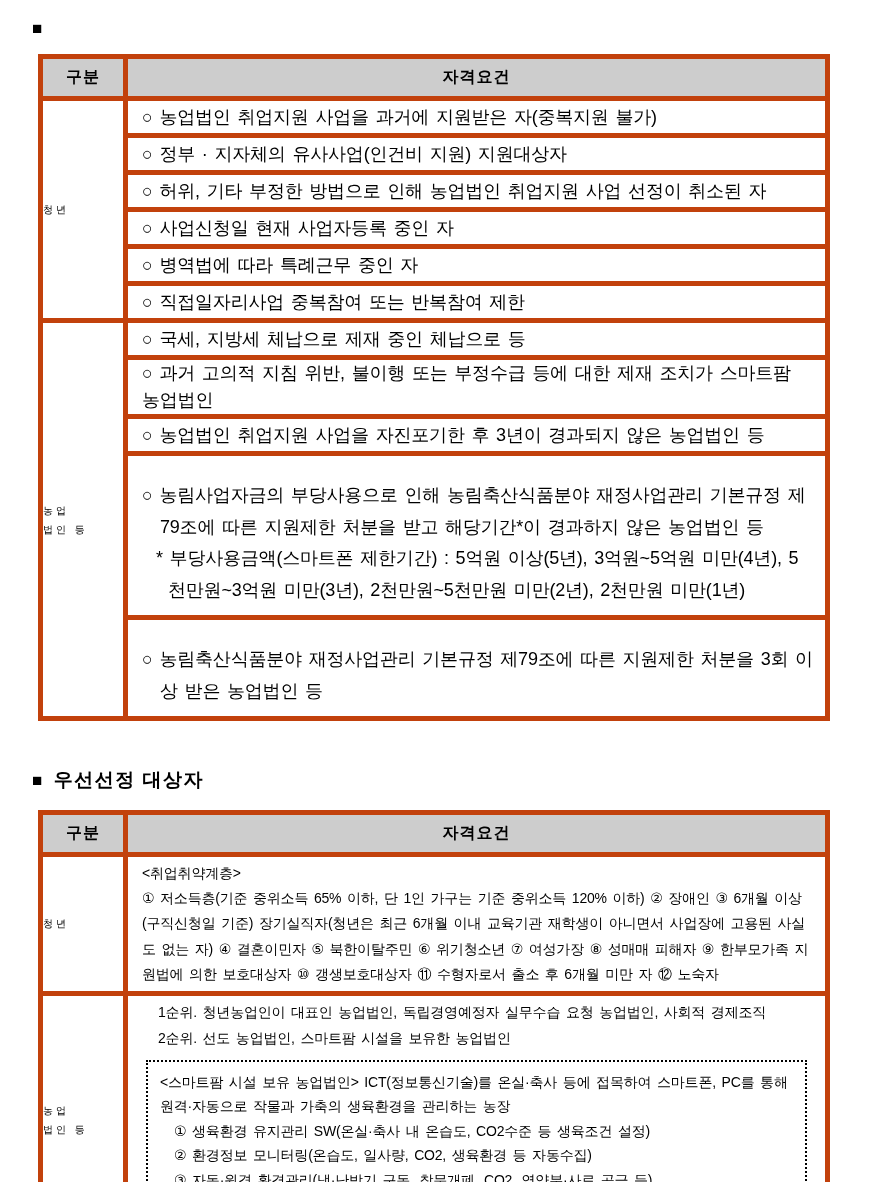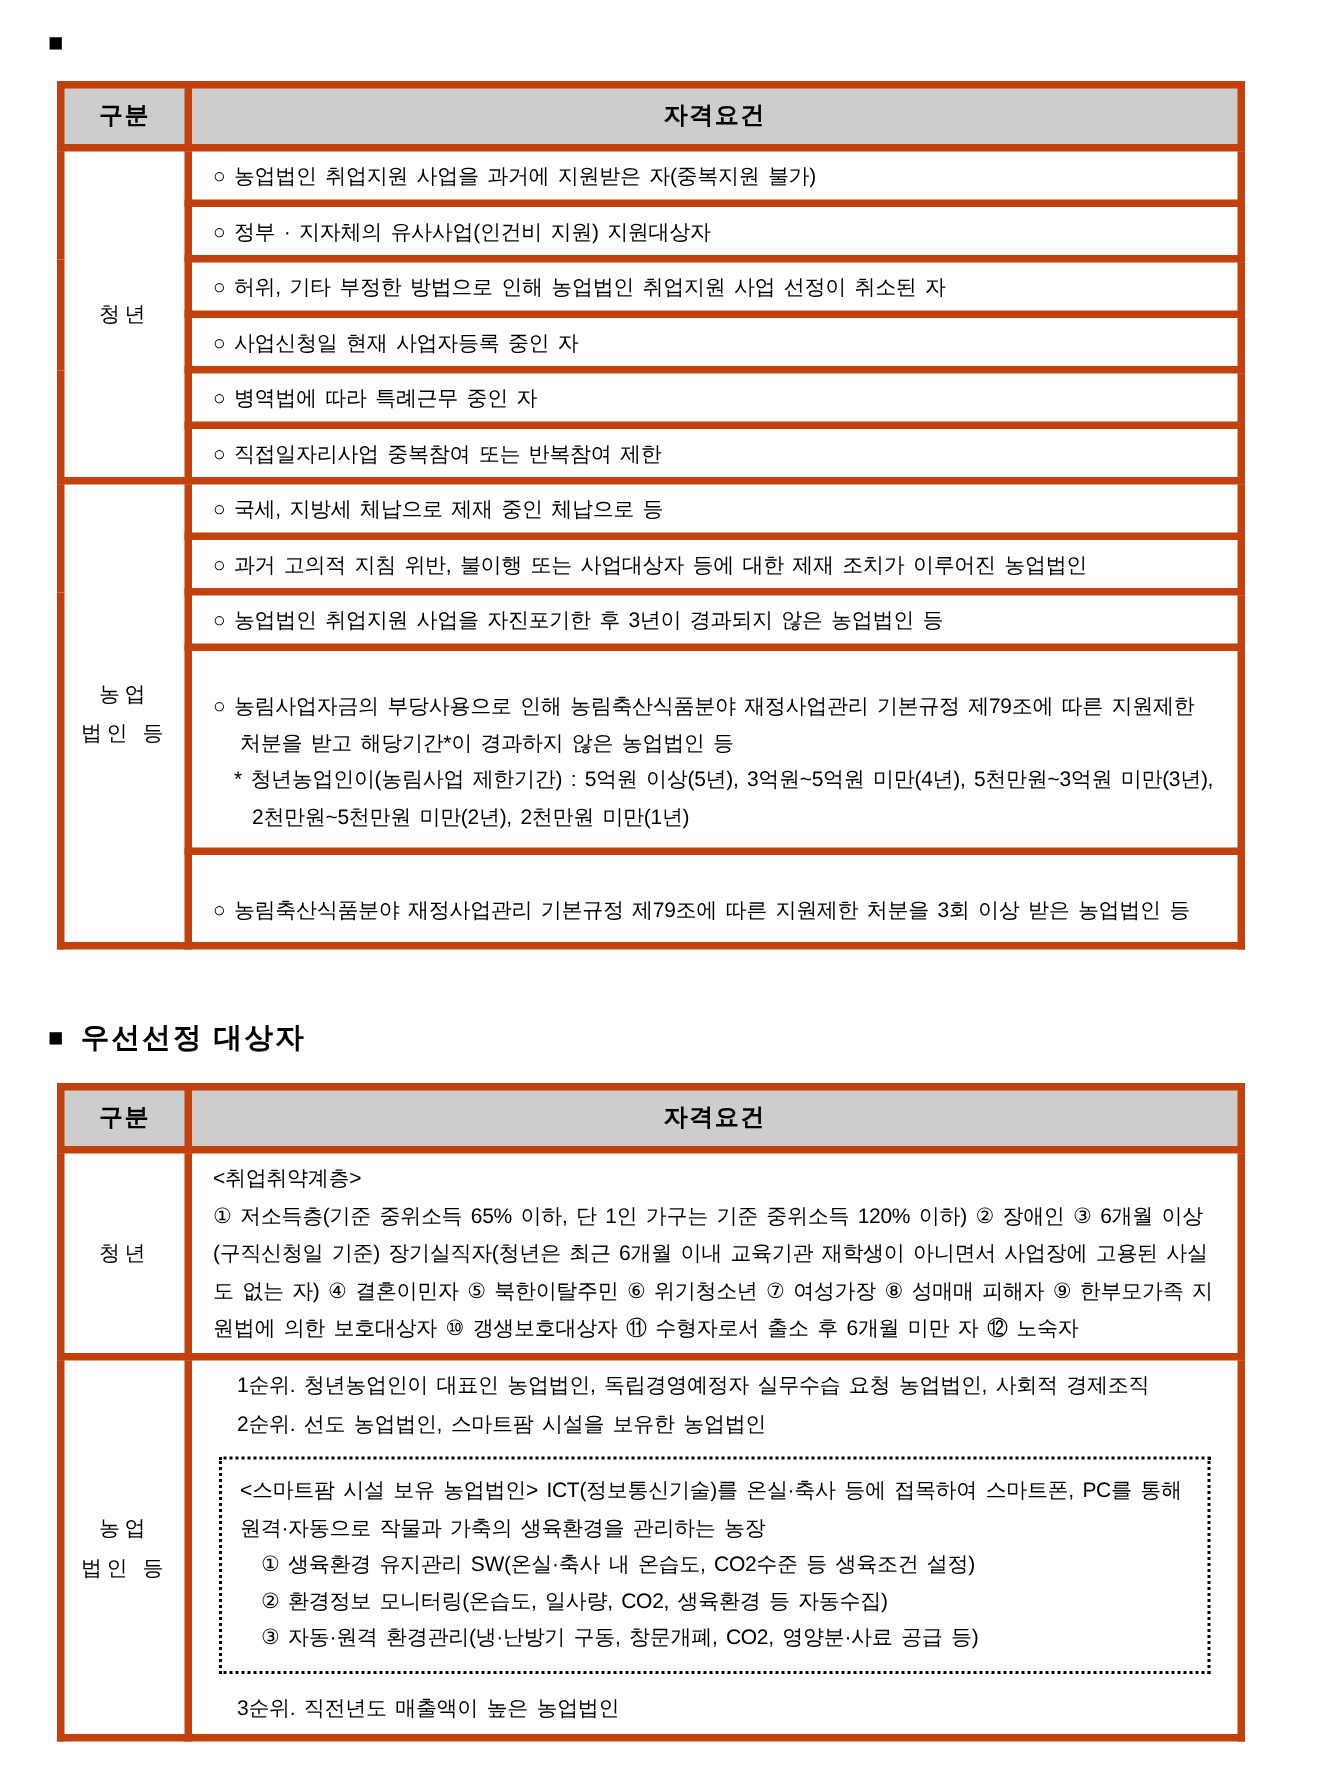--- a/index.html
+++ b/index.html
@@ -28,27 +28,27 @@
   table.doc th, table.doc td { border: 5px solid #c2410c; }
 
   th.hdr {
     background: #cdcdcd; height: 42px;
     font-size: 16px; font-weight: bold; text-align: center;
     letter-spacing: 1px;
   }
   col.cat-col { width: 85px; }
 
   td.cat {
-    text-align: center; vertical-align: middle;
-    font-size: 14px; letter-spacing: 3px;
+    vertical-align: middle;
+    font-size: 10px; letter-spacing: 3px;
     white-space: pre-line; line-height: 1.9;
   }
 
   td.req {
-    font-size: 14px; line-height: 1.5;
+    font-size: 18px; line-height: 1.5;
     padding: 6px 12px 6px 14px; vertical-align: middle;
     word-spacing: 2px; letter-spacing: -0.2px;
   }
   td.req.single { height: 37px; padding-top: 0; padding-bottom: 0; }
   td.req.tall   { padding-top: 24px; padding-bottom: 9px; }
 
   .hang  { padding-left: 18px; text-indent: -18px; line-height: 1.75; }
   .note  { padding-left: 26px; text-indent: -12px; line-height: 1.75; }
 
   td.big {
@@ -107,29 +107,29 @@
         <tr>
             <td class="req single">○ 직접일자리사업 중복참여 또는 반복참여 제한</td>
           </tr>
 
         <tr>
           <td class="cat" rowspan="5">농업
 법인 등</td>
           <td class="req single">○ 국세, 지방세 체납으로 제재 중인 체납으로 등</td>
         </tr>
         <tr>
-            <td class="req single">○ 과거 고의적 지침 위반, 불이행 또는 사업대상자 등에 대한 제재 조치가 이루어진 농업법인</td>
+            <td class="req single">○ 과거 고의적 지침 위반, 불이행 또는 부정수급 등에 대한 제재 조치가 스마트팜 농업법인</td>
           </tr>
         <tr>
             <td class="req single">○ 농업법인 취업지원 사업을 자진포기한 후 3년이 경과되지 않은 농업법인 등</td>
           </tr>
         <tr>
           <td class="req tall">
             <div class="hang">○ 농림사업자금의 부당사용으로 인해 농림축산식품분야 재정사업관리 기본규정 제79조에 따른 지원제한 처분을 받고 해당기간*이 경과하지 않은 농업법인 등</div>
-            <div class="note">* 청년농업인이(농림사업 제한기간) : 5억원 이상(5년), 3억원~5억원 미만(4년), 5천만원~3억원 미만(3년), 2천만원~5천만원 미만(2년), 2천만원 미만(1년)</div>
+            <div class="note">* 부당사용금액(스마트폰 제한기간) : 5억원 이상(5년), 3억원~5억원 미만(4년), 5천만원~3억원 미만(3년), 2천만원~5천만원 미만(2년), 2천만원 미만(1년)</div>
           </td>
         </tr>
         <tr>
           <td class="req tall">
             <div class="hang">○ 농림축산식품분야 재정사업관리 기본규정 제79조에 따른 지원제한 처분을 3회 이상 받은 농업법인 등</div>
           </td>
         </tr>
       </tbody>
     </table>
   </div>

